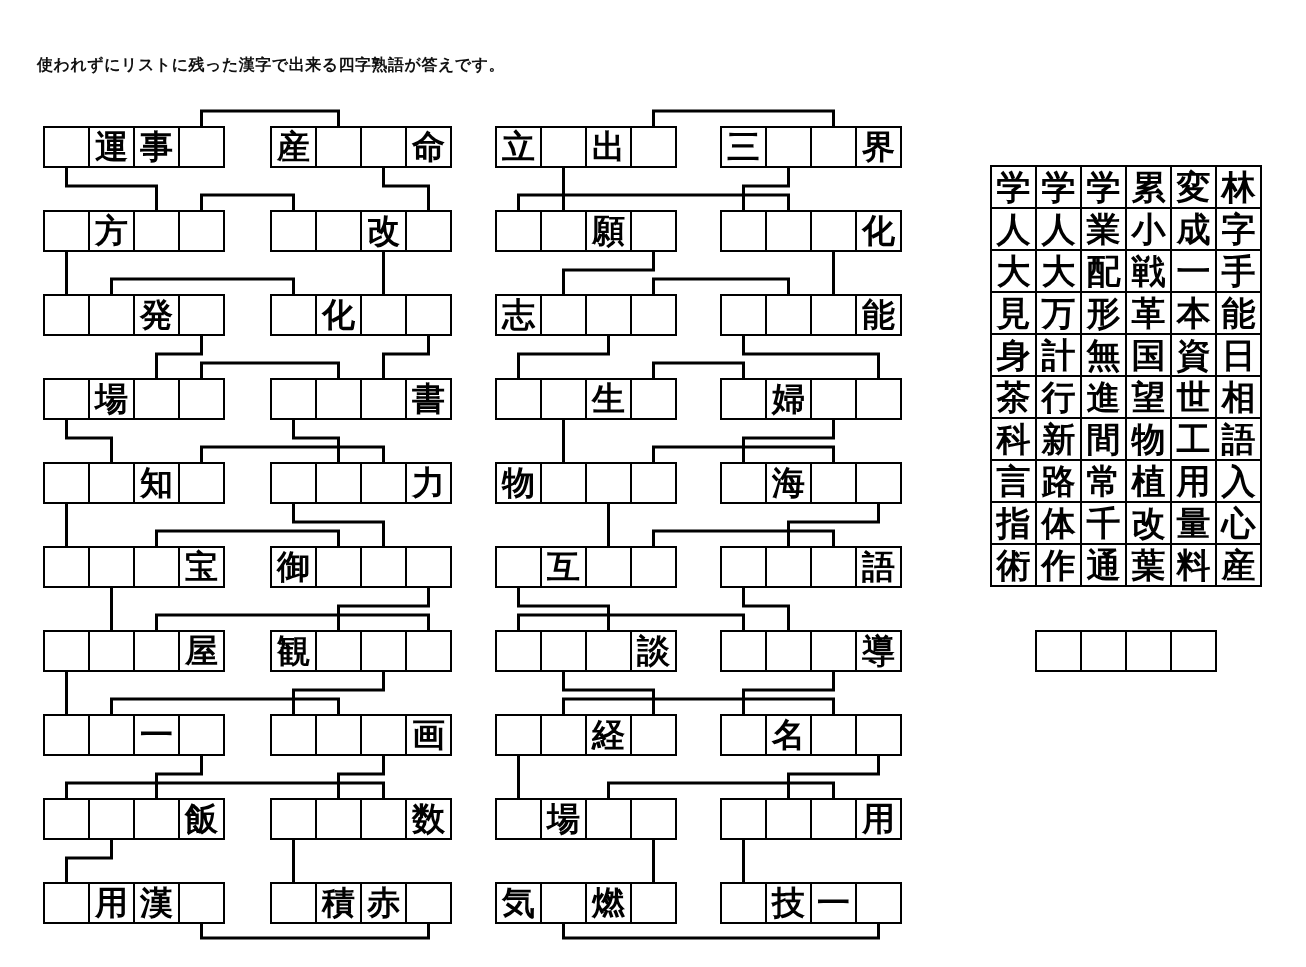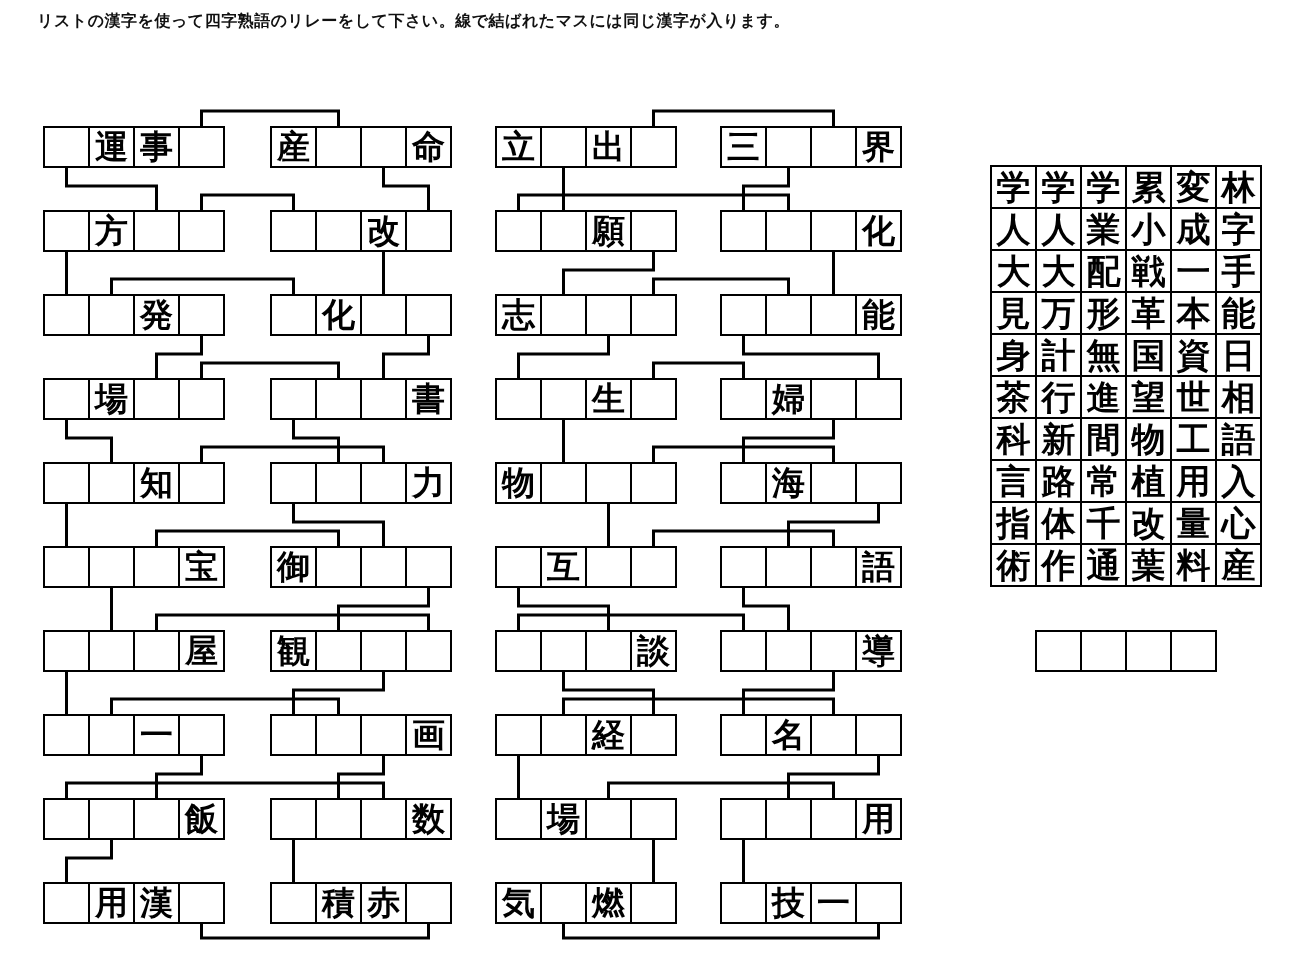--- a/index.html
+++ b/index.html
@@ -21,21 +21,21 @@
   .answer-wrap{position:absolute;left:1035px;top:630px;}
   .answer-cell{position:absolute;box-sizing:border-box;width:47px;height:42px;border:2px solid #000;
                background:#fff;}
   #wires{position:absolute;left:0;top:0;z-index:3;pointer-events:none;}
   .layer{position:absolute;left:0;top:0;z-index:1;}
 </style>
 </head>
 <body>
 
 <div id="canvas">
-  <div class="instr" id="instr1">リストの漢字を使って四字熟語のリレーをして下さい。線で結ばれたマスには同じ漢字が入ります。</div>
+  <div class="instr" id="instr2">使われずにリストに残った漢字で出来る四字熟語が答えです。</div>
 
   <div class="layer" id="puzzle-A">
       <div class="idiom-group" style="left: 43px; top: 126px;">
         <div class="cell" style="left: 0px; top: 0px;"></div>
         <div class="cell" style="left: 45px; top: 0px;">運</div>
         <div class="cell" style="left: 90px; top: 0px;">事</div>
         <div class="cell" style="left: 135px; top: 0px;"></div>
       </div>
       <div class="idiom-group" style="left: 270px; top: 126px;">
         <div class="cell" style="left: 0px; top: 0px;">産</div>

